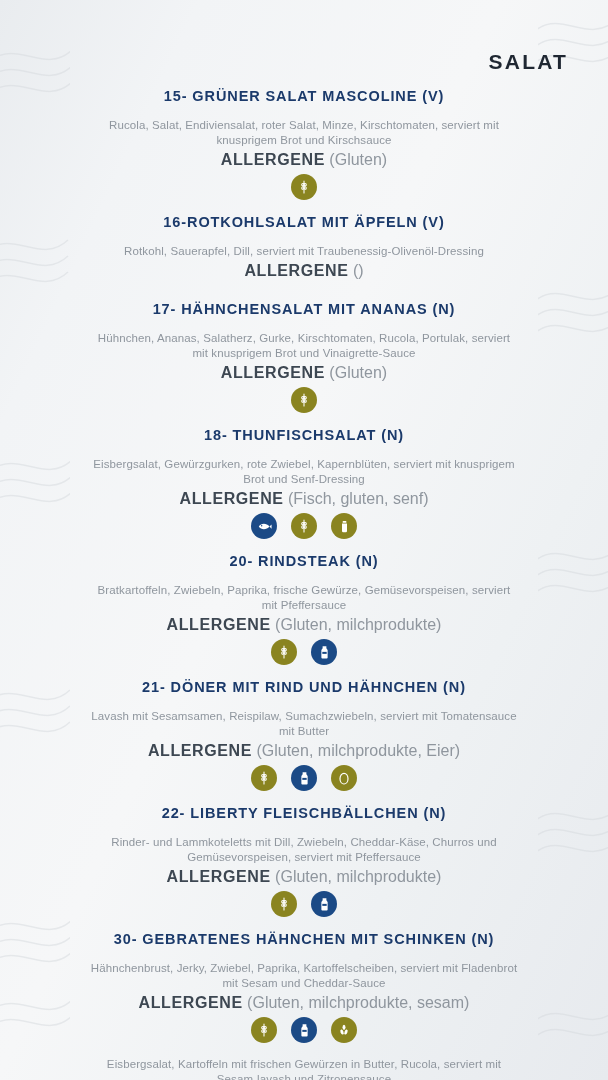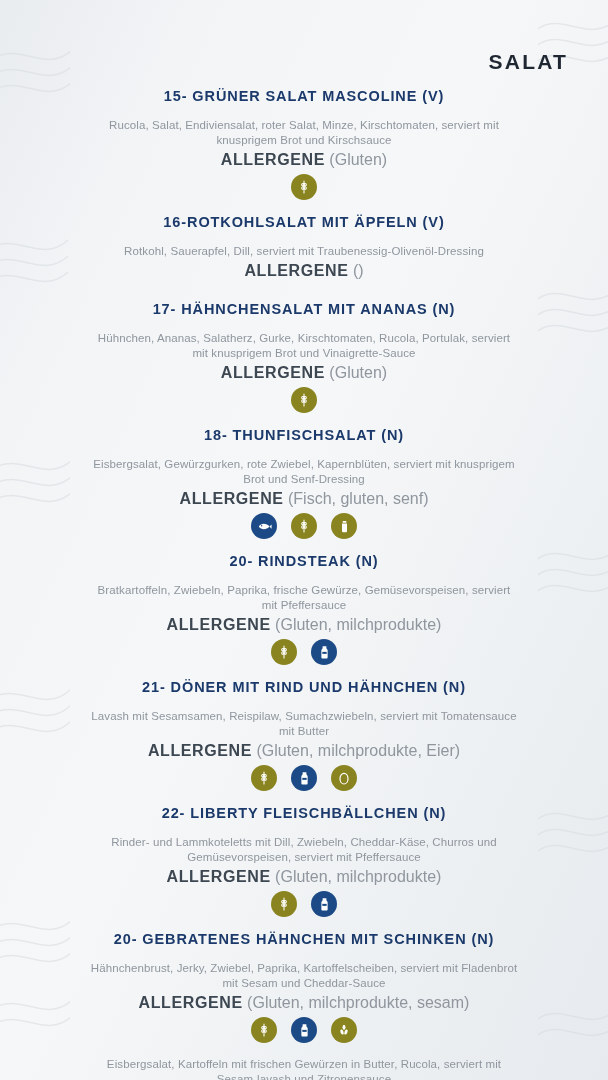--- a/index.html
+++ b/index.html
@@ -344,21 +344,21 @@
               <g fill="#fff">
                 <path d="M9 2 H15 V5 L17 8 V20 A1.5 1.5 0 0 1 15.5 21.5 H8.5 A1.5 1.5 0 0 1 7 20 V8 L9 5 Z"></path>
               </g>
               <rect x="8.5" y="11" width="7" height="3.2" fill="#1b4a86"></rect>
             </svg>
         </span>
       </div>
     </div>
 
     <div class="item">
-      <div class="item-name">20- GEBRATENES HÄHNCHEN MIT SCHINKEN (N)</div>
+      <div class="item-name">30- GEBRATENES HÄHNCHEN MIT SCHINKEN (N)</div>
       <div class="item-desc">Hähnchenbrust, Jerky, Zwiebel, Paprika, Kartoffelscheiben, serviert mit Fladenbrot mit Sesam und Cheddar-Sauce</div>
       <div class="allergene-line">
         <span class="allergene-label">ALLERGENE</span>
         <span>(Gluten, milchprodukte, sesam)</span>
       </div>
       <div class="icons">
         <span class="icon-badge icon-gluten">
           <svg width="16" height="16" viewBox="0 0 24 24">
               <g stroke="#fff" stroke-width="1.6" fill="none" stroke-linecap="round">
                 <path d="M12 3 L12 21"></path>

